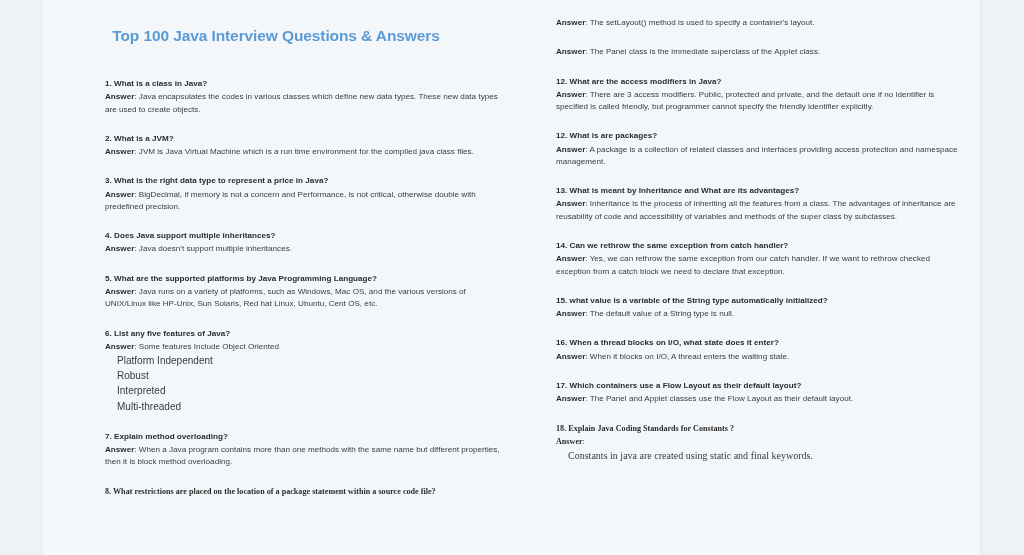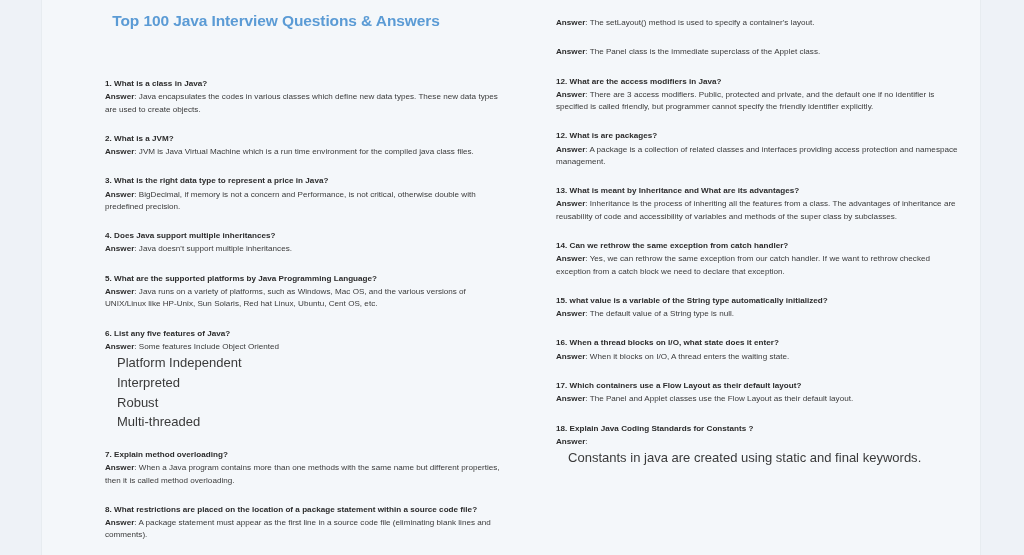--- a/index.html
+++ b/index.html
@@ -29,21 +29,21 @@
   .page-inner {
     position: relative;
     width: 100%;
     height: 100%;
     padding: 0;
   }
 
   .doc-title {
     position: absolute;
     left: 0;
-    top: 12px;
+    top: 27px;
     width: 470px;
     text-align: center;
     color: #5b9bd5;
     font-size: 15.5px;
     font-weight: bold;
     letter-spacing: -0.1px;
     line-height: 1.2;
   }
 
   .columns {
@@ -66,21 +66,21 @@
   }
   .col-right {
     left: 515px;
     width: 405px;
     padding-top: 17px;
   }
 
   .qa {
     margin-bottom: 17px;
   }
-  .qa:last-child { margin-bottom: 0; }
+  .qa:last-child { margin-bottom: 0; font-family: Liberation Serif, serif; }
 
   .q {
     font-size: 8.1px;
     font-weight: bold;
     color: #2b2b2b;
     line-height: 1.45;
     margin: 0 0 1.5px 0;
     letter-spacing: 0.02px;
   }
 
@@ -95,21 +95,21 @@
     font-weight: bold;
     color: #2b2b2b;
   }
 
   .a-lines {
     margin: 0;
     padding: 0;
     list-style: none;
   }
   .a-lines li {
-    font-size: 13px;
+    font-size: 10px;
     color: #3a3a3a;
     line-height: 1.52;
     letter-spacing: 0.01px;
     padding-left: 12px;
   }
 
   
   .edge-left, .edge-right {
     position: absolute;
     top: 0;
@@ -151,32 +151,31 @@
           </div>
           <div class="qa">
             <p class="q">5. What are the supported platforms by Java Programming Language?</p>
             <p class="a"><span class="lbl">Answer</span><span>: Java runs on a variety of platforms, such as Windows, Mac OS, and the various versions of UNIX/Linux like HP-Unix, Sun Solaris, Red hat Linux, Ubuntu, Cent OS, etc.</span></p>
           </div>
           <div class="qa">
             <p class="q">6. List any five features of Java?</p>
             <p class="a"><span class="lbl">Answer</span><span>: Some features Include Object Oriented</span></p>
             <ul class="a-lines">
               <li>Platform Independent</li>
+              <li>Robust</li>
               <li>Interpreted</li>
-              <li>Robust</li>
               <li>Multi-threaded</li>
             </ul>
           </div>
           <div class="qa">
             <p class="q">7. Explain method overloading?</p>
-            <p class="a"><span class="lbl">Answer</span><span>: When a Java program contains more than one methods with the same name but different properties, then it is called method overloading.</span></p>
+            <p class="a"><span class="lbl">Answer</span><span>: When a Java program contains more than one methods with the same name but different properties, then it is block method overloading.</span></p>
           </div>
           <div class="qa">
             <p class="q">8. What restrictions are placed on the location of a package statement within a source code file?</p>
-            <p class="a"><span class="lbl">Answer</span><span>: A package statement must appear as the first line in a source code file (eliminating blank lines and comments).</span></p>
           </div>
         </div>
       <div class="col col-right" id="col-right">
           <div class="qa">
             <p class="a"><span class="lbl">Answer</span><span>: The setLayout() method is used to specify a container's layout.</span></p>
           </div>
           <div class="qa">
             <p class="a"><span class="lbl">Answer</span><span>: The Panel class is the immediate superclass of the Applet class.</span></p>
           </div>
           <div class="qa">

